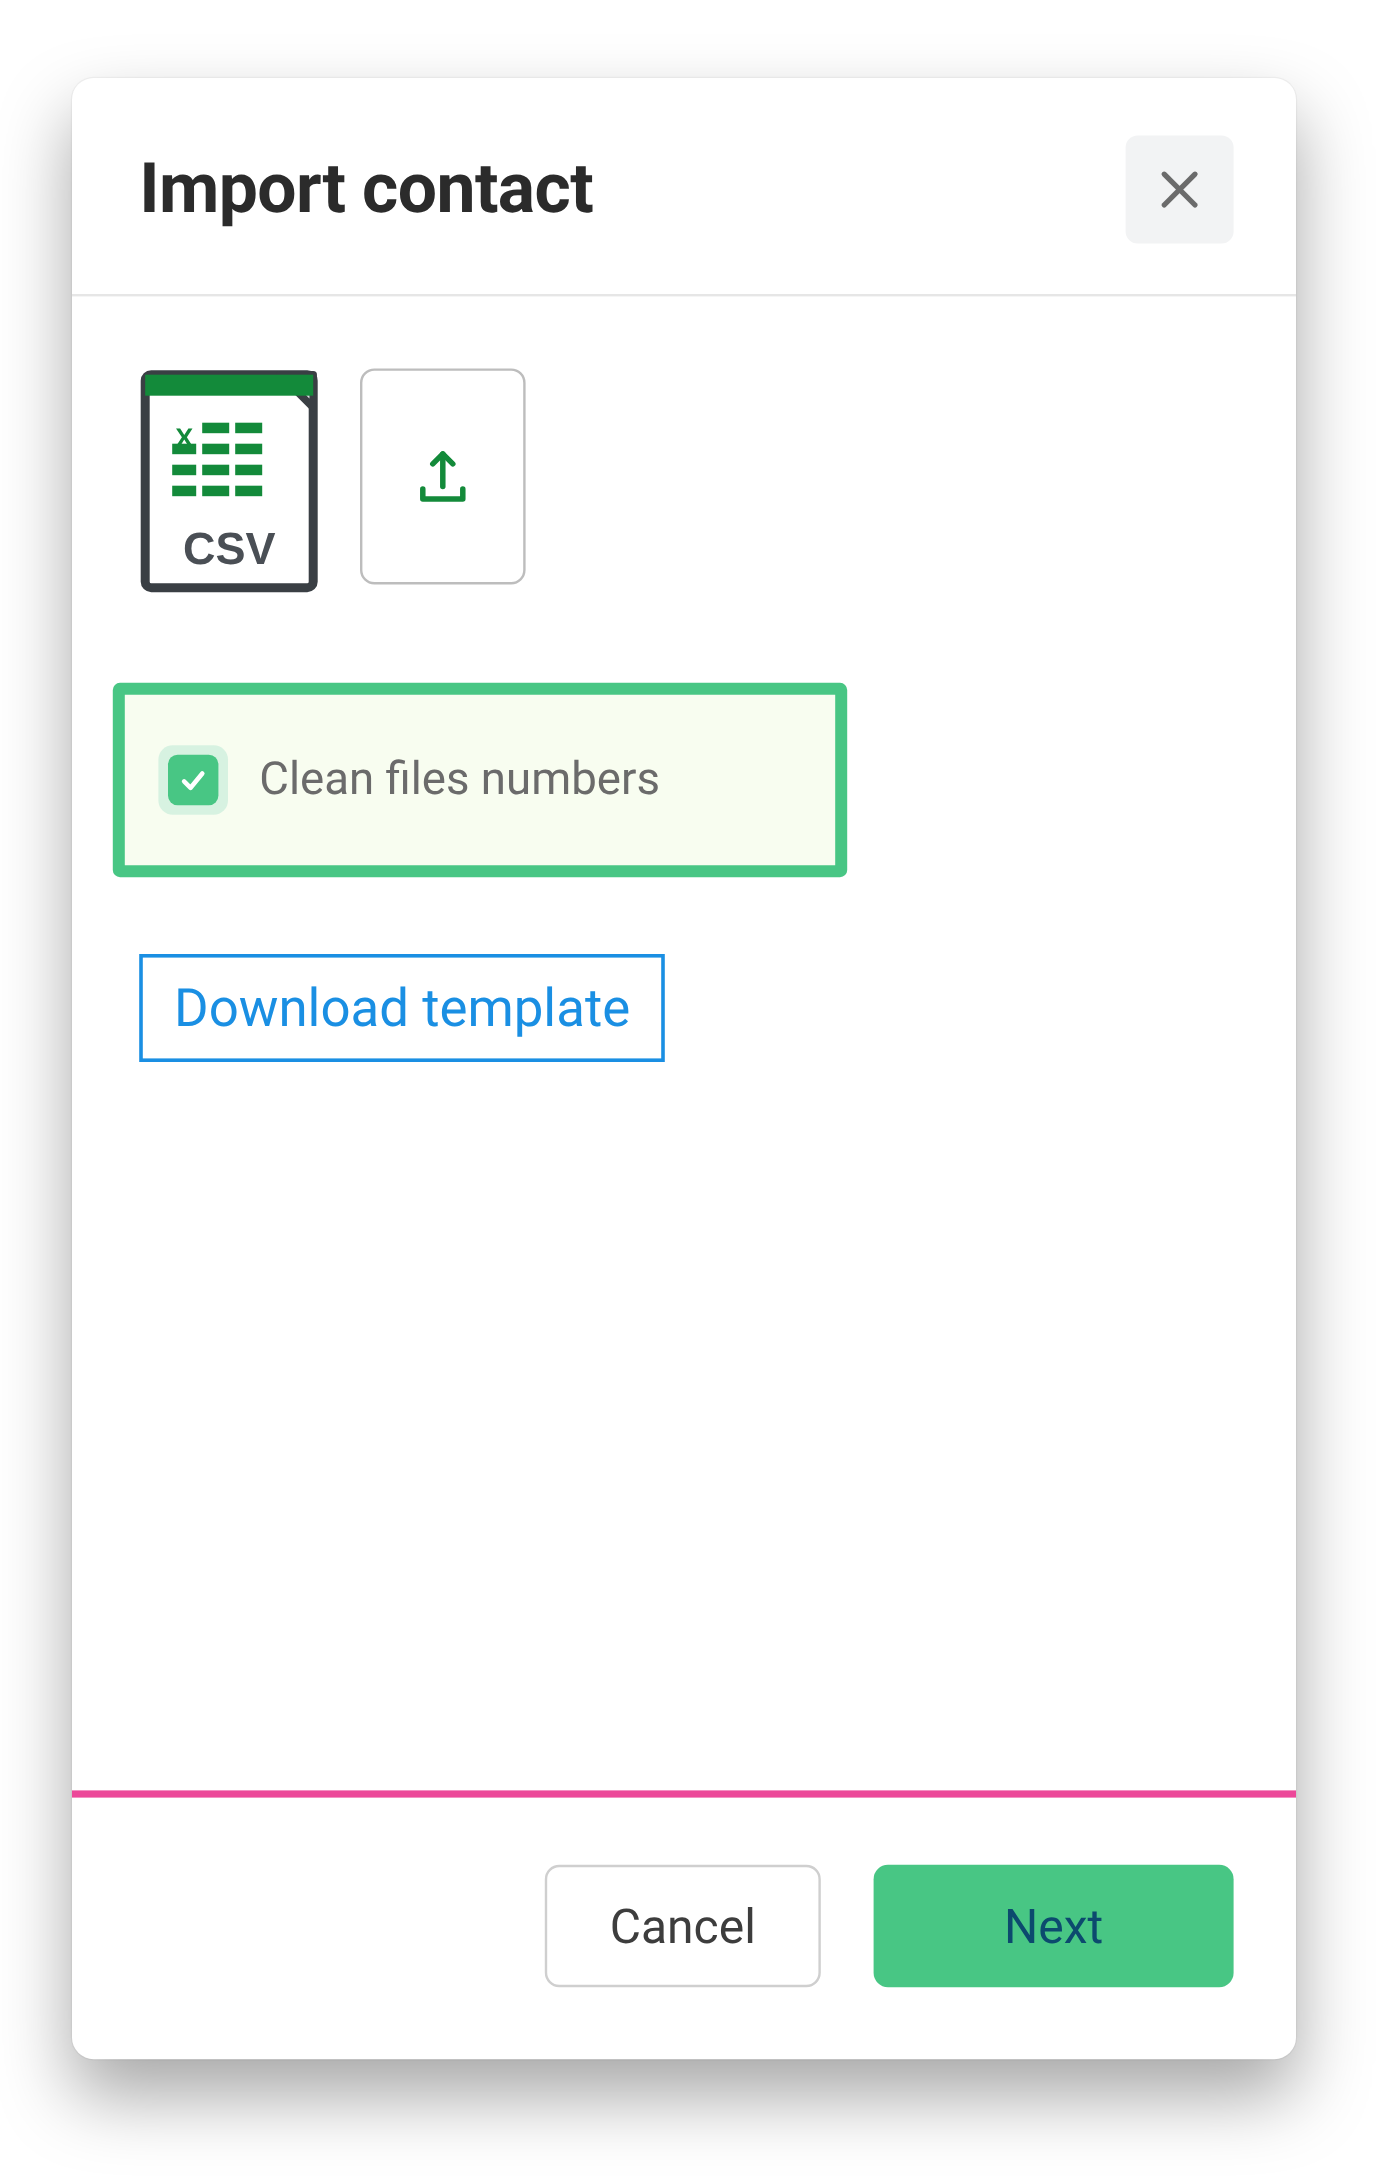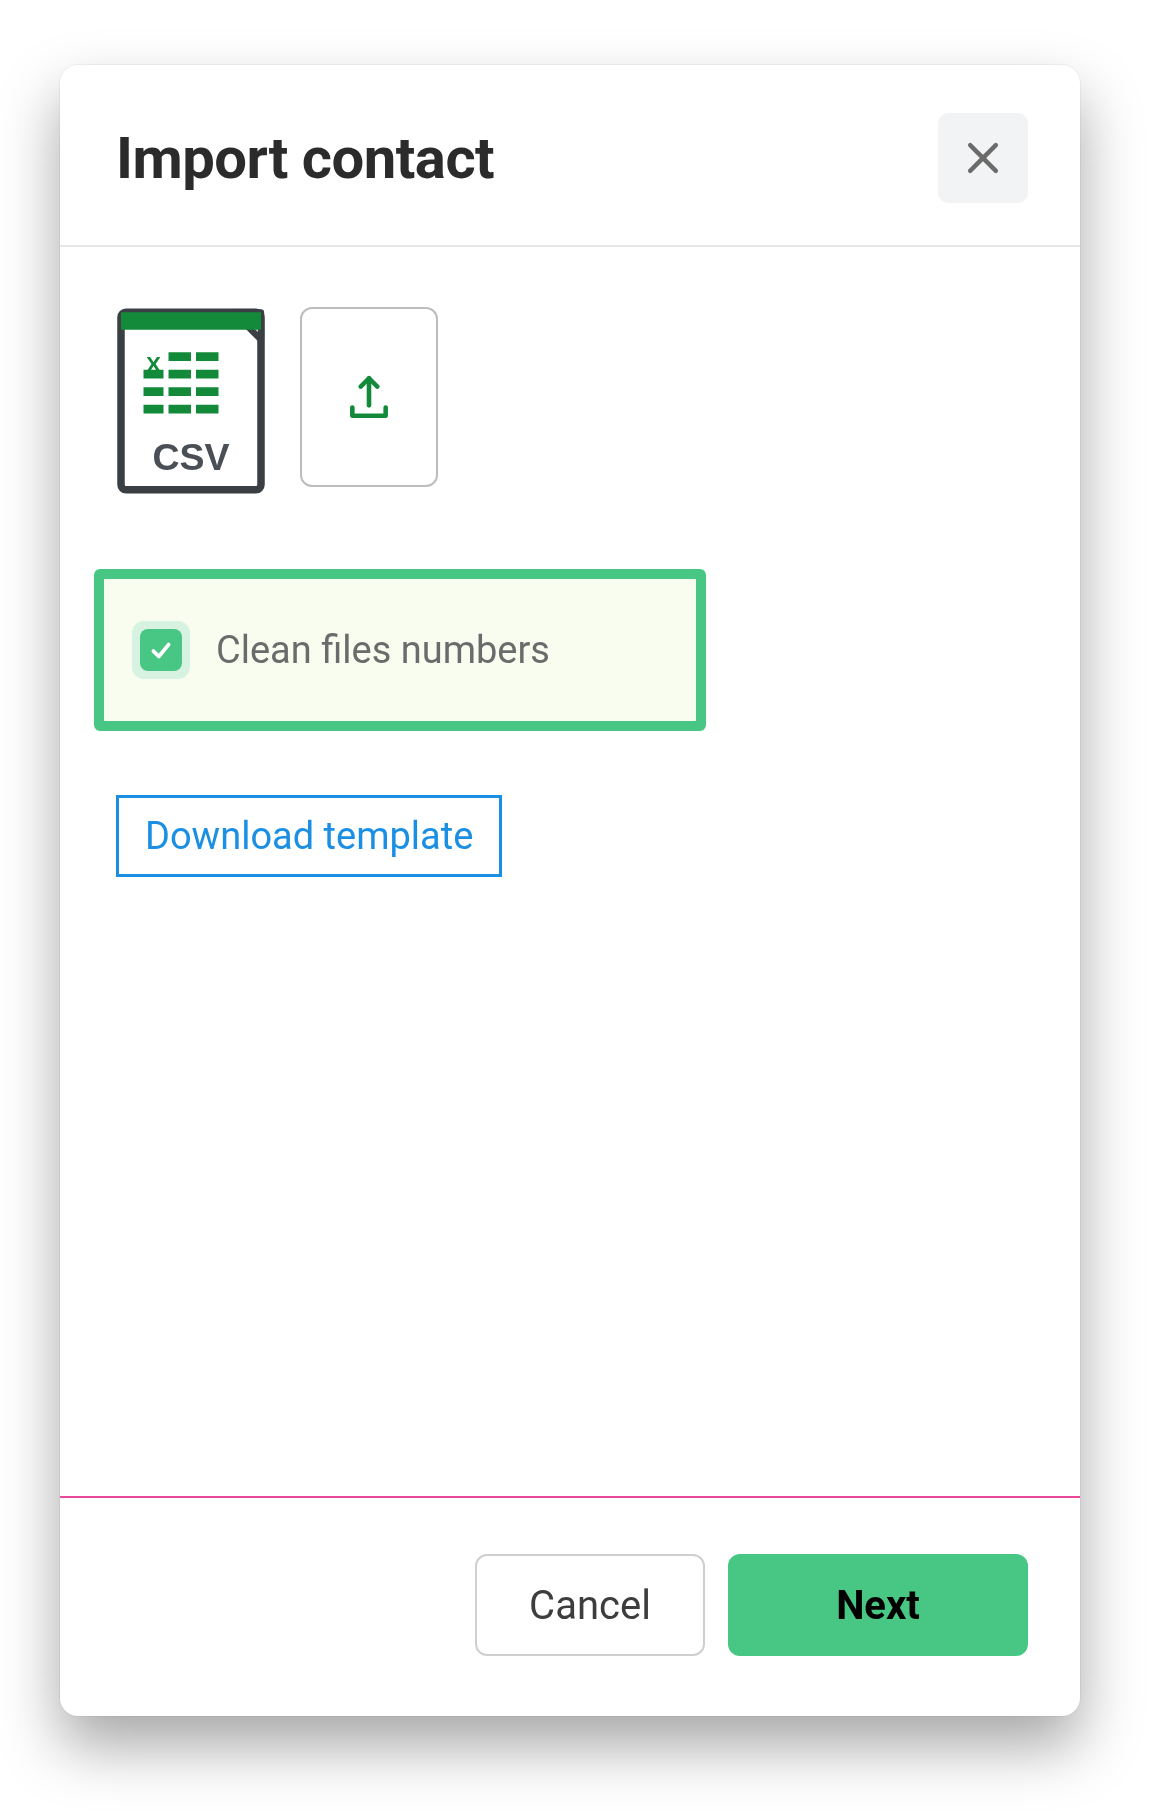--- a/index.html
+++ b/index.html
@@ -99,51 +99,51 @@
   }
   .checkbox svg { width: 26px; height: 26px; }
   .checkbox-label {
     font-size: 38px;
     color: #6b6b6b;
   }
 
   .download-btn {
     border: 3px solid var(--link);
     color: var(--link);
-    font-size: 38px;
+    font-size: 44px;
     padding: 16px 26px;
     display: inline-block;
     cursor: pointer;
     background: #fff;
   }
 
   .modal-footer {
-    border-top: 2px solid #ec4899;
+    border-top: 6px solid #ec4899;
     padding: 56px 52px 60px 52px;
     display: flex;
     justify-content: flex-end;
-    gap: 23px;
+    gap: 44px;
   }
   .btn {
     height: 102px;
     border-radius: 12px;
     font-size: 40px;
     display: flex; align-items: center; justify-content: center;
     cursor: pointer;
     min-width: 230px;
   }
   .btn-secondary {
     background: #fff;
     border: 2px solid #cfcfcf;
     color: #3d3d3d;
   }
   .btn-primary {
     background: var(--accent);
-    color: #000000;
-    font-weight: 700;
+    color: #0c4a6e;
+    font-weight: 400;
     border: none;
     min-width: 300px;
   }
 </style>
 </head>
 <body>
 
 <div class="wrap">
   <div class="modal">
 

